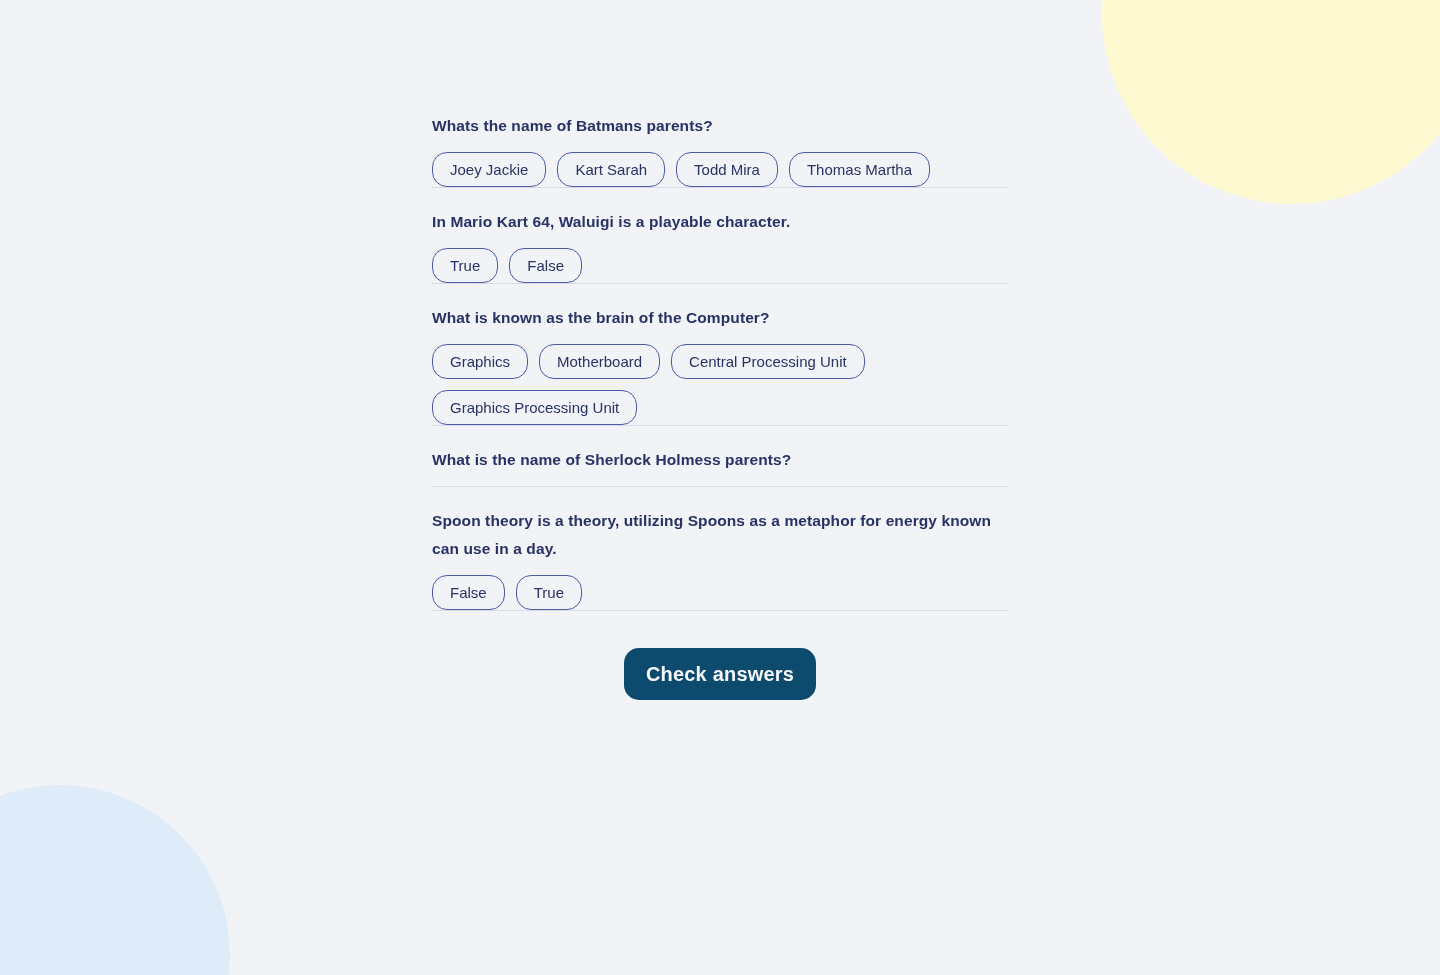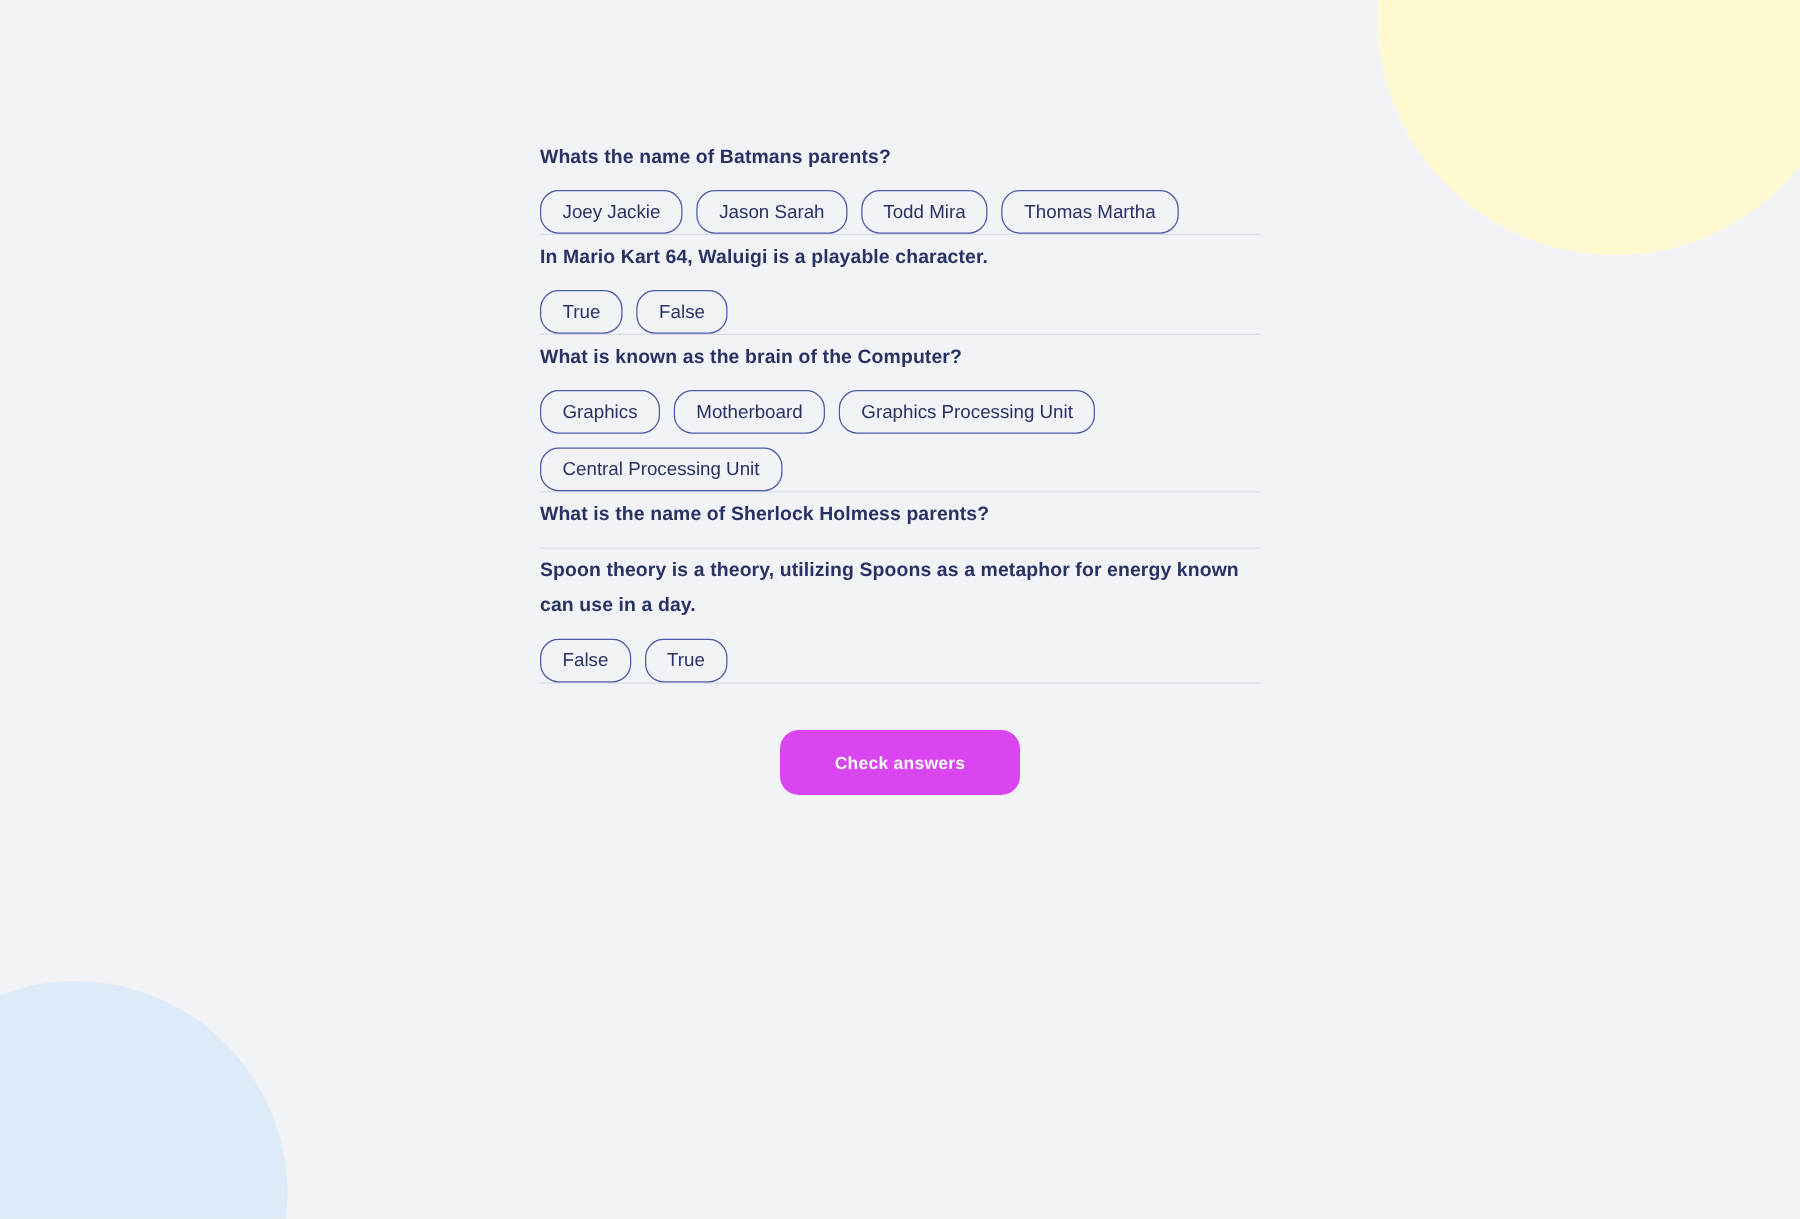--- a/index.html
+++ b/index.html
@@ -43,21 +43,21 @@
   
   .quiz {
     position: absolute;
     left: 432px;
     top: 112px;
     width: 576px;
   }
 
   .question-block {
     border-bottom: 1px solid #DBDBE7;
-    margin-bottom: 4px;
+    margin-bottom: 20px;
   }
 
   .question-text {
     color: #293264;
     font-size: 15.5px;
     font-weight: bold;
     line-height: 28px;
     letter-spacing: 0.1px;
     margin-bottom: 12px;
   }
@@ -82,64 +82,64 @@
   }
 
   
   .submit-row {
     display: flex;
     justify-content: center;
     margin-top: 37px;
   }
 
   .check-button {
-    background: #d946ef;
+    background: #0c4a6e;
     color: #F5F7FB;
     border: none;
     font-family: "Liberation Sans", sans-serif;
-    font-size: 14px;
+    font-size: 20px;
     font-weight: bold;
     letter-spacing: 0.2px;
     width: 192px;
     height: 52px;
     border-radius: 15px;
     cursor: pointer;
   }
 </style>
 </head>
 <body>
 
 <div class="blob blob-yellow"></div>
 <div class="blob blob-blue"></div>
 
 <main class="quiz">
   <div id="questions-root">
       <div class="question-block">
         <h2 class="question-text">Whats the name of Batmans parents?</h2>
         <div class="answers">
           <button class="answer-option">Joey Jackie</button>
-          <button class="answer-option">Jason Sarah</button>
+          <button class="answer-option">Kart Sarah</button>
           <button class="answer-option">Todd Mira</button>
           <button class="answer-option">Thomas Martha</button>
         </div>
       </div>
       <div class="question-block">
         <h2 class="question-text">In Mario Kart 64, Waluigi is a playable character.</h2>
         <div class="answers">
           <button class="answer-option">True</button>
           <button class="answer-option">False</button>
         </div>
       </div>
       <div class="question-block">
         <h2 class="question-text">What is known as the brain of the Computer?</h2>
         <div class="answers">
           <button class="answer-option">Graphics</button>
           <button class="answer-option">Motherboard</button>
+          <button class="answer-option">Central Processing Unit</button>
           <button class="answer-option">Graphics Processing Unit</button>
-          <button class="answer-option">Central Processing Unit</button>
         </div>
       </div>
       <div class="question-block">
         <h2 class="question-text">What is the name of Sherlock Holmess parents?</h2>
       </div>
       <div class="question-block">
         <h2 class="question-text">Spoon theory is a theory, utilizing Spoons as a metaphor for energy known can use in a day.</h2>
         <div class="answers">
           <button class="answer-option">False</button>
           <button class="answer-option">True</button>

